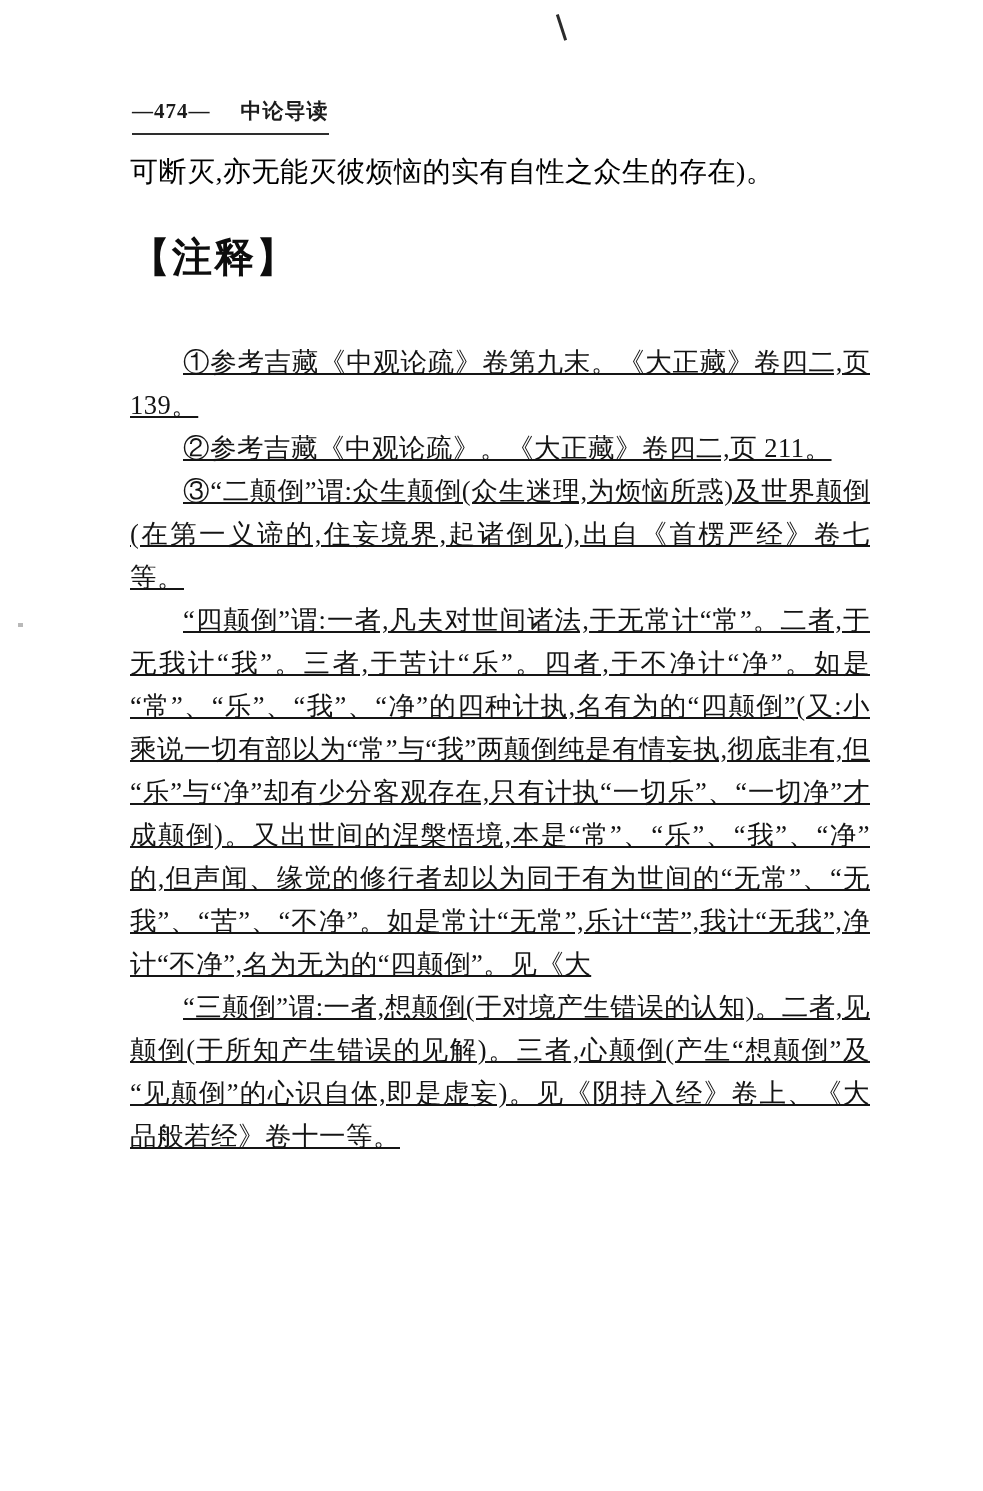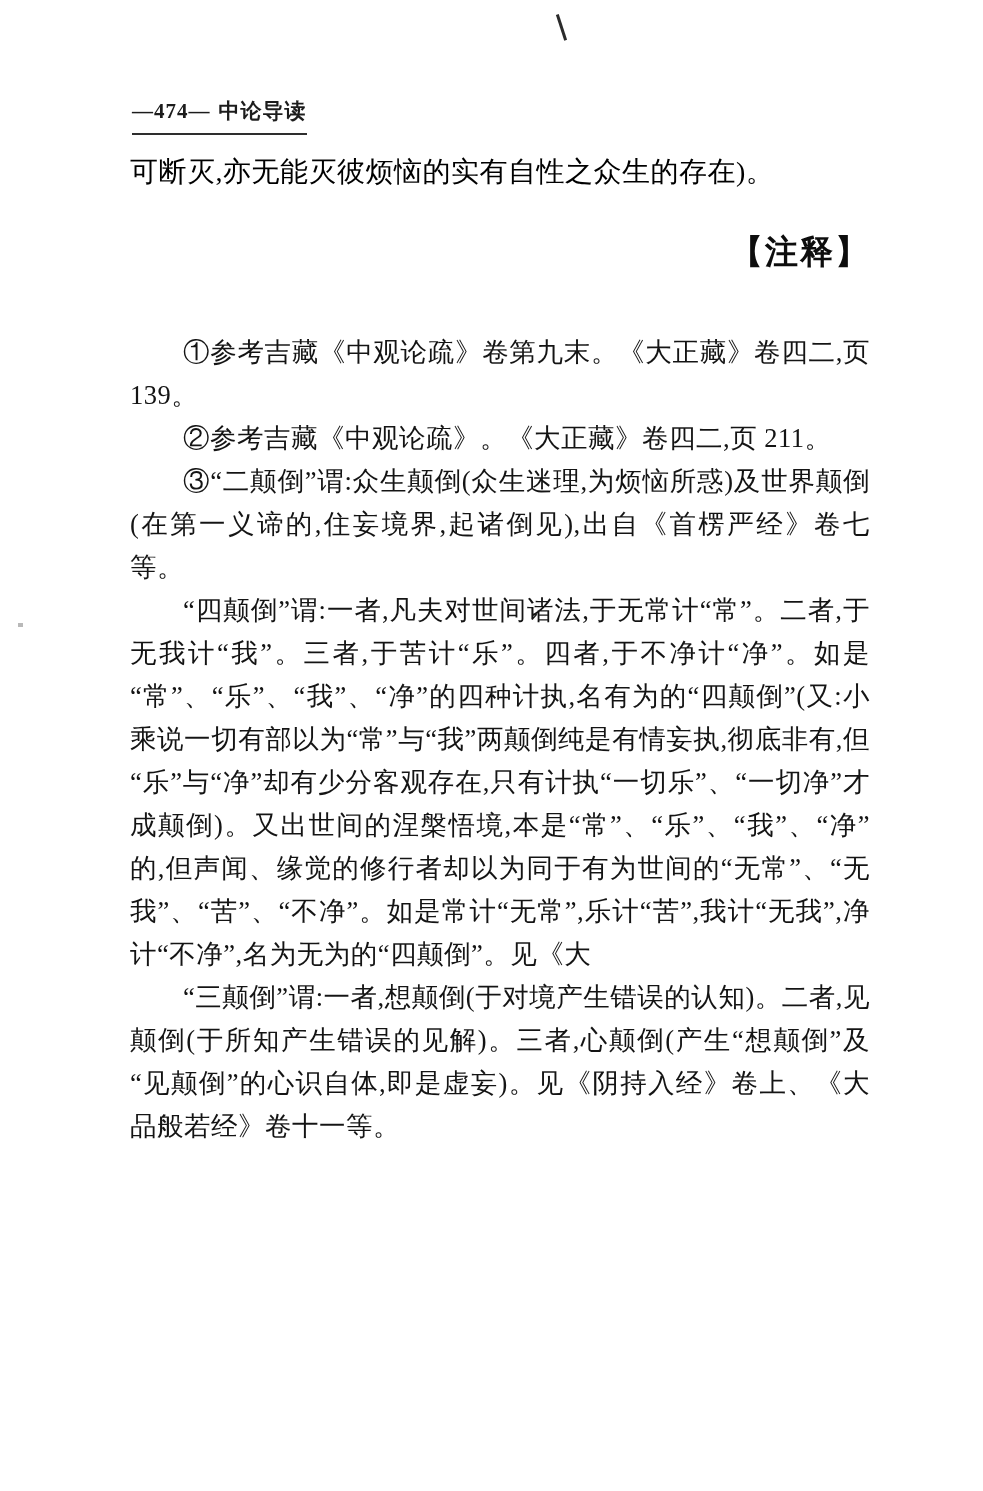--- a/index.html
+++ b/index.html
@@ -45,47 +45,47 @@
     display: inline-block;
     border-bottom: 2px solid #2e2e2e;
     padding-bottom: 8px;
     font-size: 21px;
     font-weight: bold;
     letter-spacing: 1px;
     white-space: nowrap;
     color: #1c1c1c;
   }
   .running-head .pgnum { margin: 0 0; font-family: "Liberation Serif", serif; }
-  .running-head .title { margin-left: 8px; }
+  .running-head .title { margin-left: 30px; }
   
   .text-block {
     position: absolute;
     left: 130px;
     top: 150px;
     width: 740px;
   }
   .body-para {
     font-size: 28px;
     line-height: 43px;
     text-align: justify;
     text-justify: inter-ideograph;
     letter-spacing: 0.5px;
     color: #000000;
   }
   .body-para.indent { text-indent: 2em; margin-top: 13px; }
   .section-heading {
     margin-top: 37px;
-    font-size: 33px;
+    font-size: 40px;
     font-weight: bold;
     letter-spacing: 2px;
     color: #0d0d0d;
-    text-align: right;
   }
   .notes {
     margin-top: 56px;
+    text-decoration: underline;
   }
   .note-para {
     font-size: 26.5px;
     line-height: 43px;
     text-align: justify;
     text-justify: inter-ideograph;
     text-indent: 2em;
     letter-spacing: 0.5px;
     color: #141414;
   }

